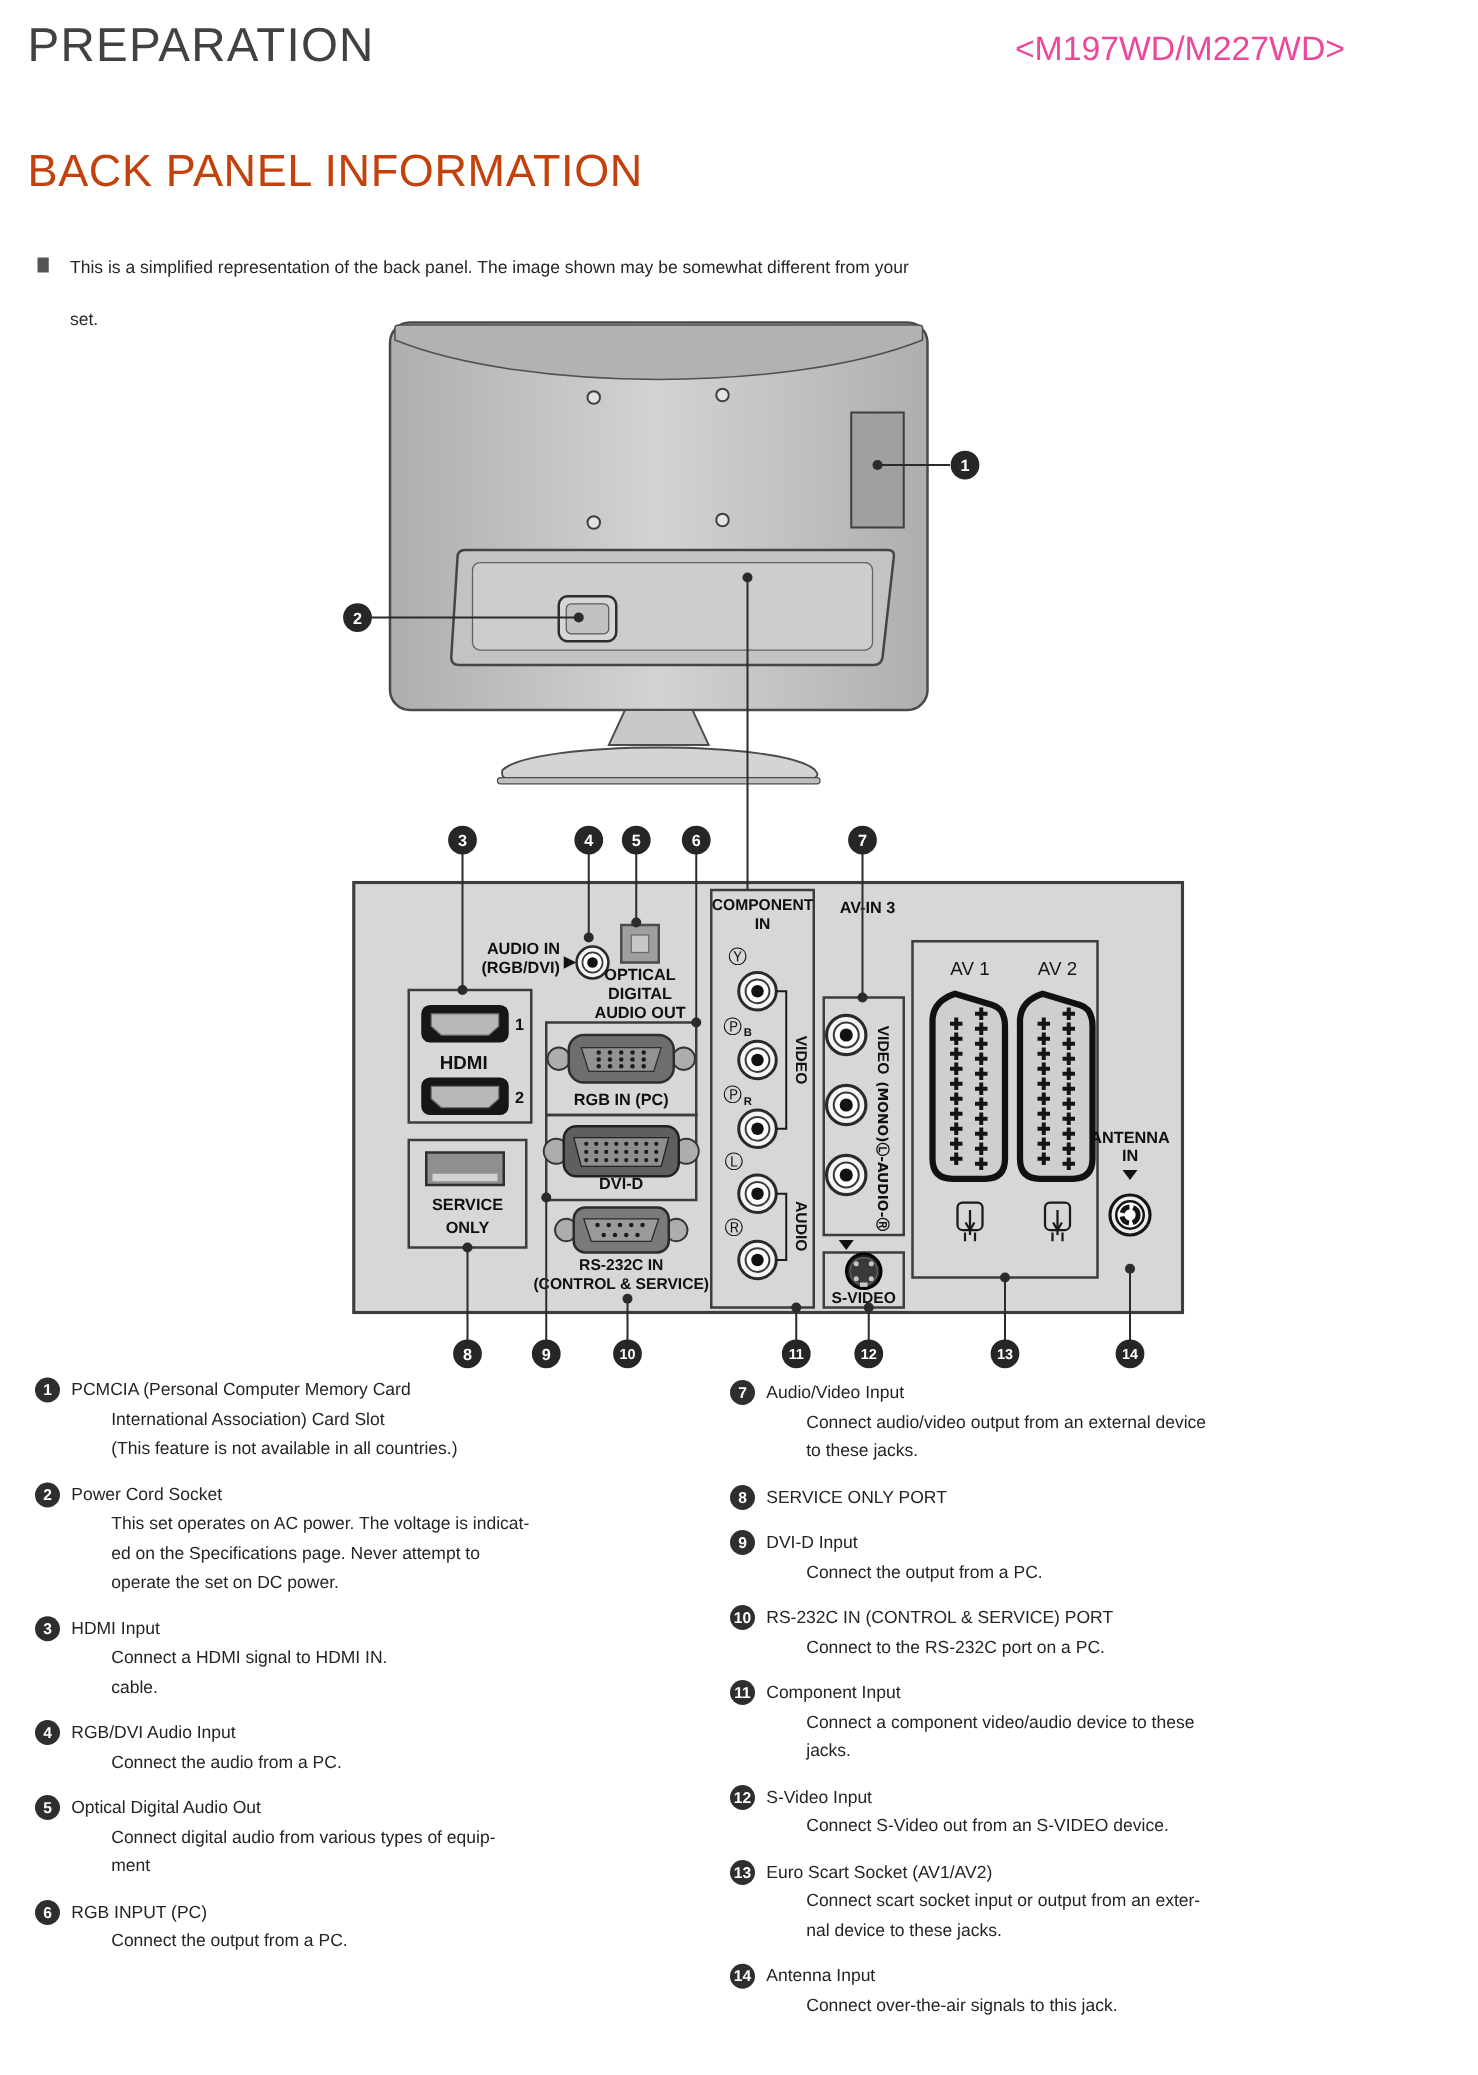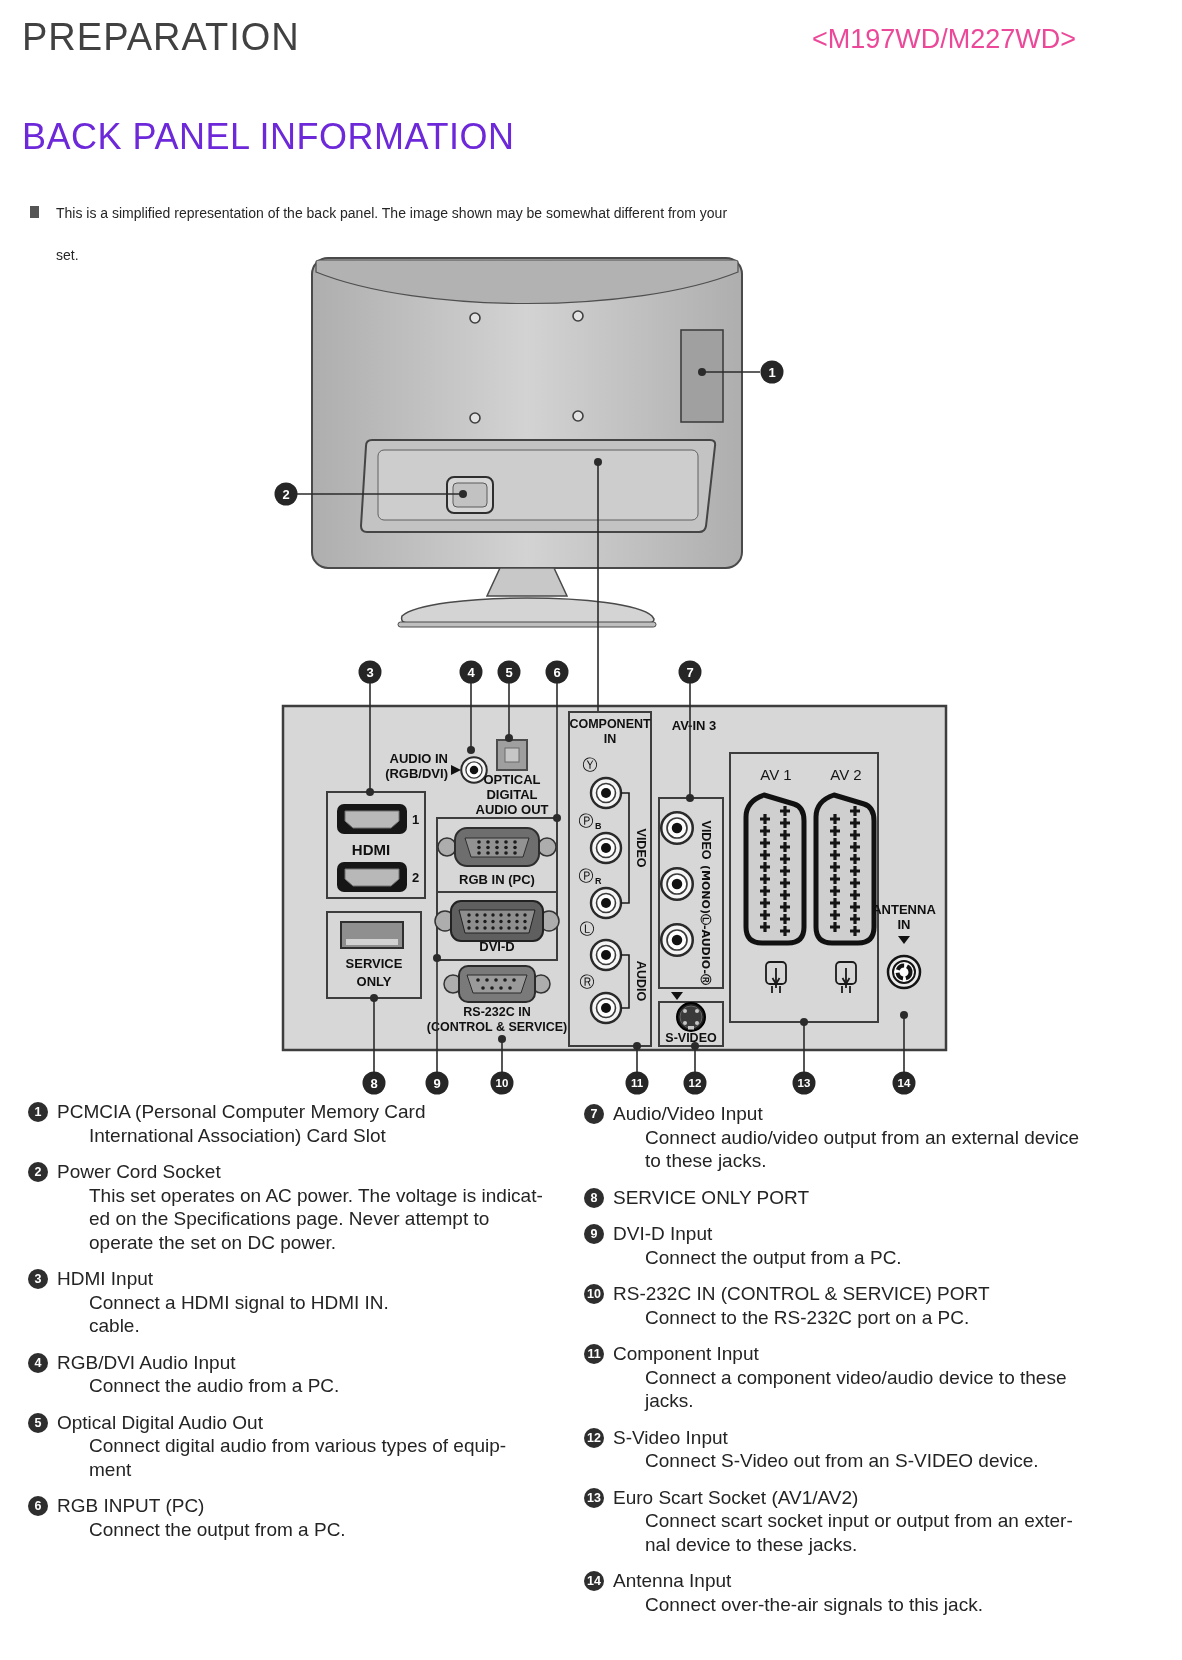--- a/index.html
+++ b/index.html
@@ -1,20 +1,20 @@
 <!DOCTYPE html>
 <html><head>
 <meta charset="utf-8">
 <style>
   html,body{margin:0;padding:0;background:#fff;}
   .page{position:relative;width:1096px;height:1660px;background:#ffffff;
         font-family:"Liberation Sans",sans-serif;overflow:hidden;color:#242424;}
   .h1{position:absolute;left:22px;top:16px;font-size:38px;letter-spacing:1px;color:#414141;font-weight:400;}
   .model{position:absolute;right:20px;top:24px;font-size:27px;color:#ec4899;font-weight:400;}
-  .h2{position:absolute;left:22px;top:116px;font-size:36px;letter-spacing:0.5px;color:#6d28d9;font-weight:400;}
+  .h2{position:absolute;left:22px;top:116px;font-size:36px;letter-spacing:0.5px;color:#c2410c;font-weight:400;}
   .note{position:absolute;left:30px;top:192px;width:1120px;font-size:14px;line-height:42px;color:#262626;}
   .note .bullet{position:absolute;left:0;top:14px;width:9px;height:12px;background:#555;}
   .note .ntext{display:block;padding-left:26px;}
   svg{position:absolute;left:0;top:0;}
   svg text{font-family:"Liberation Sans",sans-serif;}
   .pl{font-size:13px;font-weight:bold;fill:#101010;}
   .plc{text-anchor:middle;}
   .ple{text-anchor:end;}
   .pls{font-size:12.5px;}
   .sym{font-size:15px;fill:#101010;text-anchor:middle;font-family:"DejaVu Sans",sans-serif;}
@@ -27,21 +27,21 @@
   .cline{stroke:#2b2b2b;stroke-width:1.6;}
   .cdot{fill:#2b2b2b;}
   .pbox{fill:none;stroke:#3d3d3d;stroke-width:2;}
   .ccirc{fill:#262626;}
   .col{position:absolute;width:552px;}
   .col-left{left:28px;top:1100px;}
   .col-right{left:584px;top:1102px;}
   .item{display:flex;margin-bottom:13px;}
   .badge{flex:0 0 auto;width:20px;height:20px;border-radius:50%;background:#2e2e2e;color:#fff;
          font-size:12.5px;font-weight:bold;text-align:center;line-height:20px;margin:2px 9px 0 0;}
-  .itext{font-size:19px;line-height:23.5px;color:#242424;}
+  .itext{font-size:14px;line-height:23.5px;color:#242424;}
   .ititle{white-space:nowrap;}
   .iline{white-space:nowrap;margin-left:32px;}
 </style>
 </head>
 <body>
 
 <div class="page">
 
   <div class="h1">PREPARATION</div>
   <div class="model">&lt;M197WD/M227WD&gt;</div>
@@ -368,20 +368,21 @@
       </g>
     </g>
   </svg>
 
   <div class="col col-left">
     <div class="item">
       <span class="badge">1</span>
       <div class="itext">
         <div class="ititle">PCMCIA (Personal Computer Memory Card</div>
         <div class="iline">International Association) Card Slot</div>
+        <div class="iline">(This feature is not available in all countries.)</div>
       </div>
     </div>
     <div class="item">
       <span class="badge">2</span>
       <div class="itext">
         <div class="ititle">Power Cord Socket</div>
         <div class="iline">This set operates on AC power. The voltage is indicat-</div>
         <div class="iline">ed on the Specifications page. Never attempt to</div>
         <div class="iline">operate the set on DC power.</div>
       </div>

